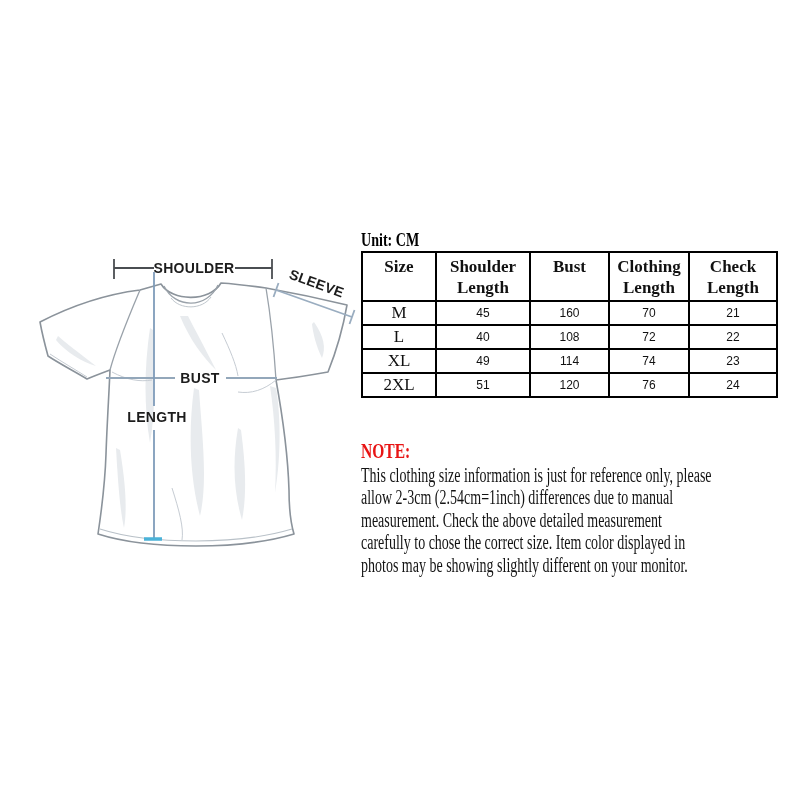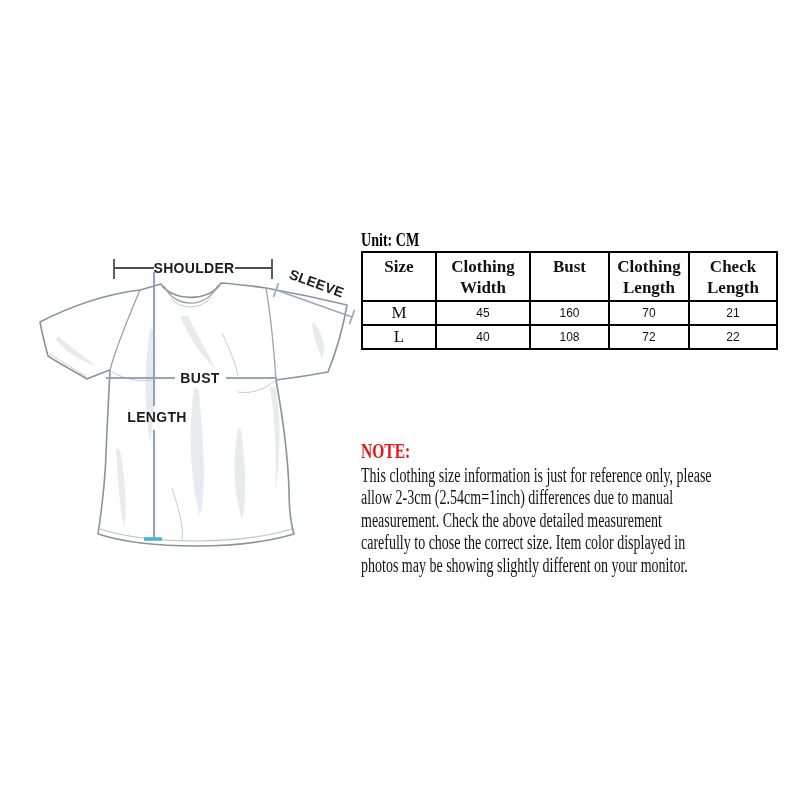--- a/index.html
+++ b/index.html
@@ -124,41 +124,55 @@
     <colgroup>
       <col style="width:74px">
         <col style="width:94px">
         <col style="width:79px">
       <col style="width:80px">
         <col style="width:88px">
     </colgroup>
     <thead>
       <tr>
         <th>Size</th>
-        <th>Clothing Width</th>
+        <th>Shoulder Length</th>
         <th>Bust</th>
         <th>Clothing Length</th>
         <th>Check Length</th>
       </tr>
     </thead>
     <tbody>
       <tr>
         <td class="size-cell">M</td>
         <td class="num-cell">45</td>
         <td class="num-cell">160</td>
         <td class="num-cell">70</td>
         <td class="num-cell">21</td>
       </tr>
       <tr>
         <td class="size-cell">L</td>
         <td class="num-cell">40</td>
         <td class="num-cell">108</td>
         <td class="num-cell">72</td>
         <td class="num-cell">22</td>
       </tr>
+      <tr>
+        <td class="size-cell">XL</td>
+        <td class="num-cell">49</td>
+        <td class="num-cell">114</td>
+        <td class="num-cell">74</td>
+        <td class="num-cell">23</td>
+      </tr>
+      <tr>
+        <td class="size-cell">2XL</td>
+        <td class="num-cell">51</td>
+        <td class="num-cell">120</td>
+        <td class="num-cell">76</td>
+        <td class="num-cell">24</td>
+      </tr>
     </tbody>
   </table>
 
   <div class="note-title">NOTE:</div>
   <div class="note-body">This clothing size information is just for reference only, please
 allow 2-3cm (2.54cm=1inch) differences due to manual
 measurement. Check the above detailed measurement
 carefully to chose the correct size. Item color displayed in
 photos may be showing slightly different on your monitor.</div>
 

